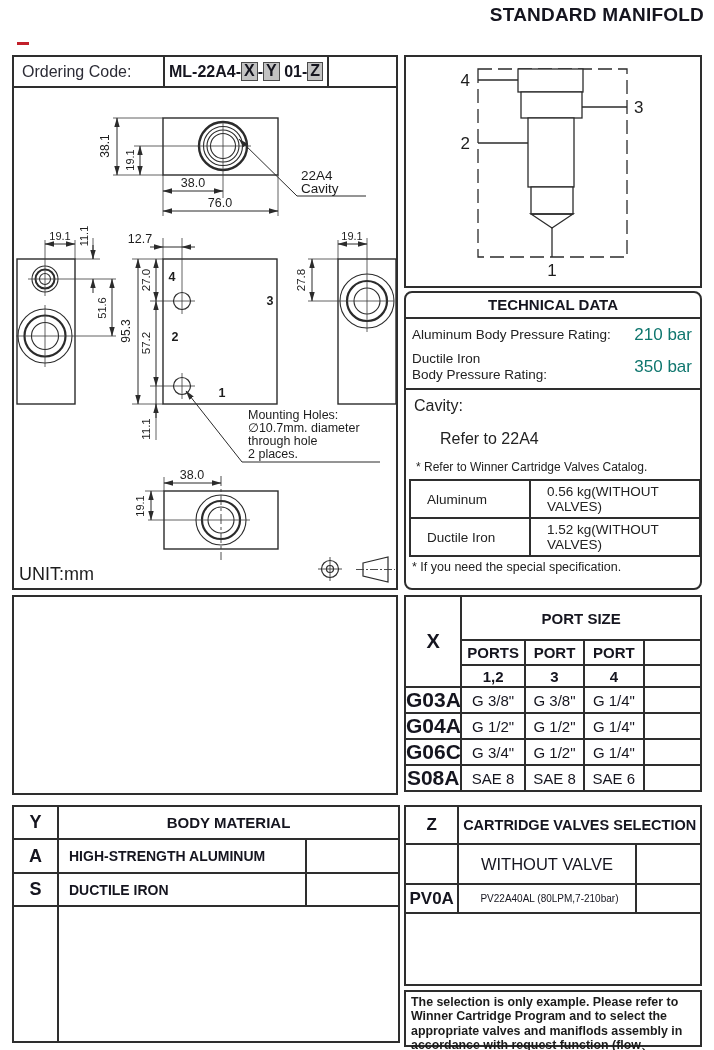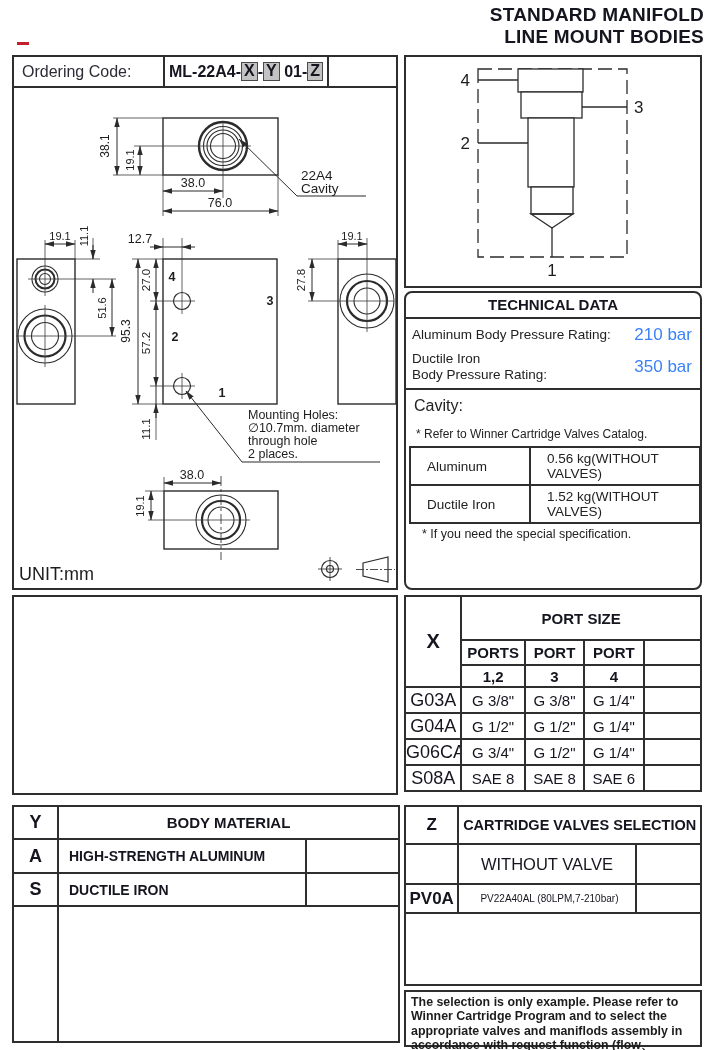--- a/index.html
+++ b/index.html
@@ -29,39 +29,39 @@
   .empty-box{left:12px;top:595px;width:386px;height:200px;}
   .schematic-box{left:404px;top:55px;width:298px;height:233px;}
   .tech-box{left:404px;top:291px;width:298px;height:299px;overflow:hidden;border-radius:8px;}
 
   
   .td-title{height:24px;border-bottom:2px solid #2e2e2e;text-align:center;font-weight:bold;
     font-size:15px;line-height:24px;color:#15151f;}
   .td-press{padding:3px 6px 2px 6px;border-bottom:2px solid #2e2e2e;}
   .td-prow{display:flex;align-items:center;}
   .td-plabel{flex:1;font-size:13.5px;line-height:1.2;color:#222;}
-  .td-pvalue{font-size:17px;color:#3b82f6;padding-right:2px;white-space:nowrap;}
+  .td-pvalue{font-size:17px;color:#0f766e;padding-right:2px;white-space:nowrap;}
   .td-cav{padding:7px 8px 0 8px;}
   .cav-label{font-size:16px;color:#222;}
   .cav-value{font-size:16px;margin:15px 0 0 26px;color:#222;}
   .cat-note{font-size:12px;margin:12px 0 0 2px;color:#222;}
   .wt-table{margin:5px 3px 0 3px;border-collapse:collapse;width:292px;table-layout:fixed;}
   .wt-table td{border:2px solid #2e2e2e;font-size:13.5px;color:#222;height:36px;padding:0 16px;}
   .wt-mat{width:86px;text-align:left;padding-left:6px;}
-  .sp-note{padding:3px 16px;font-size:12.5px;line-height:1.25;color:#222;}
+  .sp-note{padding:3px 6px;font-size:12.5px;line-height:1.25;color:#222;}
 
   
   table.grid{border-collapse:collapse;table-layout:fixed;background:#fff;}
   table.grid td{border:2px solid #2e2e2e;text-align:center;vertical-align:middle;
     padding:0;color:#15151f;overflow:hidden;}
   .ps-table{left:404px;top:595px;width:298px;}
   .ps-x{font-size:20px;font-weight:bold;}
   .ps-title{font-size:15px;font-weight:bold;}
   .ps-h{font-size:15px;font-weight:bold;}
-  .ps-code{font-size:18px;font-weight:normal;}
+  .ps-code{font-size:21px;font-weight:bold;}
   .ps-val{font-size:15px;}
   .bm-table{left:12px;top:805px;width:386px;}
   .bm-code{font-size:18px;font-weight:bold;}
   .bm-title{font-size:15px;font-weight:bold;}
   .bm-mat{font-size:14px;font-weight:bold;text-align:left !important;padding-left:10px !important;margin-left:12px;}
   .cv-table{left:404px;top:805px;width:298px;}
   .cv-code{font-size:17px;font-weight:bold;}
   .cv-title{font-size:14.5px;font-weight:bold;}
   .cv-wov{font-size:16.5px;margin-top:8px;}
   .cv-val{font-size:10px;text-align:left;padding-left:5px !important;white-space:nowrap;margin-top:8px;}
@@ -70,21 +70,20 @@
 
   svg text{fill:#1d1d1d;font-family:"Liberation Sans","DejaVu Sans",sans-serif;}
   svg .geo{stroke:#2b2b2b;fill:none;}
   svg .thin{stroke:#3a3a3a;fill:none;}
 </style>
 </head>
 <body>
 
 <div class="abs page-title">
   <div>STANDARD MANIFOLD</div>
-  <div>LINE MOUNT BODIES</div>
 </div>
 <div class="abs red-mark"></div>
 
 <div class="abs bx ordering">
   <div class="ord-label">Ordering Code:</div>
   <div class="ord-code"><span>ML-22A4-</span><span class="chip">X</span><span>-</span><span class="chip">Y</span><span> 01-</span><span class="chip">Z</span></div>
   <div class="ord-rest"></div>
 </div>
 
 <div class="abs bx drawing-box">
@@ -263,20 +262,21 @@
     <div class="td-prow" style="height:38px;">
       <div class="td-plabel">
         <div>Ductile Iron</div>
         <div>Body Pressure Rating:</div>
       </div>
       <div class="td-pvalue">350 bar</div>
     </div>
   </div>
   <div class="td-cav">
     <div class="cav-label">Cavity:</div>
+    <div class="cav-value">Refer to 22A4</div>
     <div class="cat-note">* Refer to Winner Cartridge Valves Catalog.</div>
   </div>
   <table class="wt-table">
     <tbody>
         <tr>
       <td class="wt-mat">Aluminum</td>
       <td>0.56  kg(WITHOUT VALVES)</td>
     </tr>
     <tr>
       <td class="wt-mat">Ductile Iron</td>

